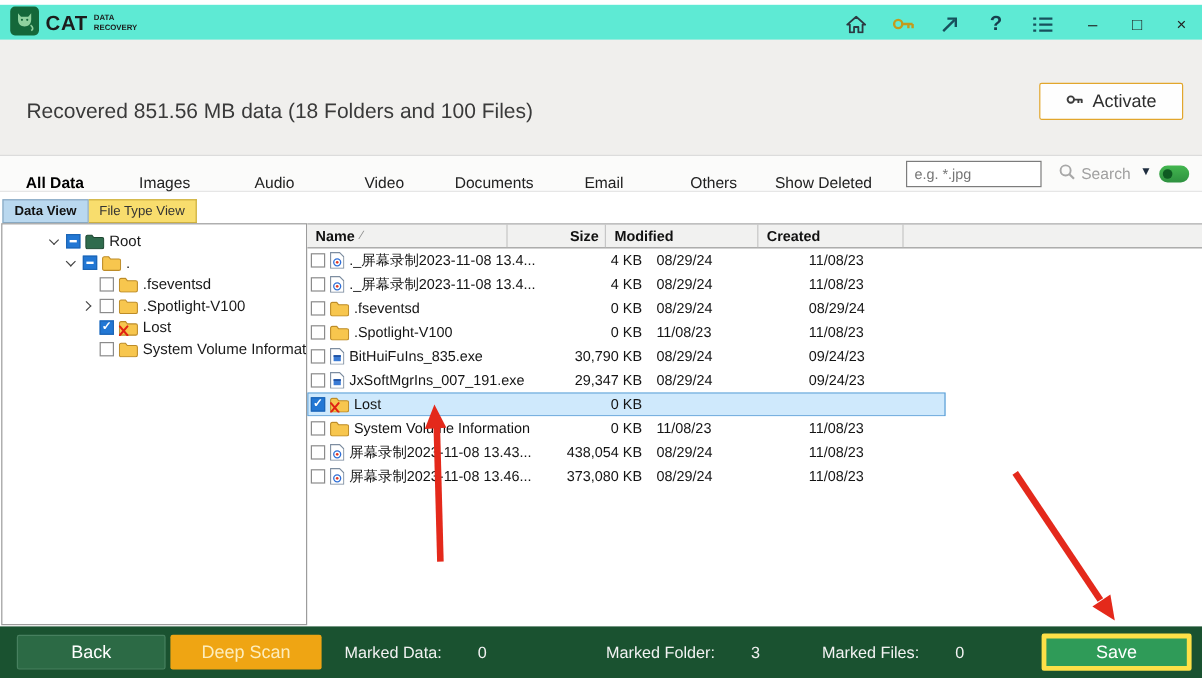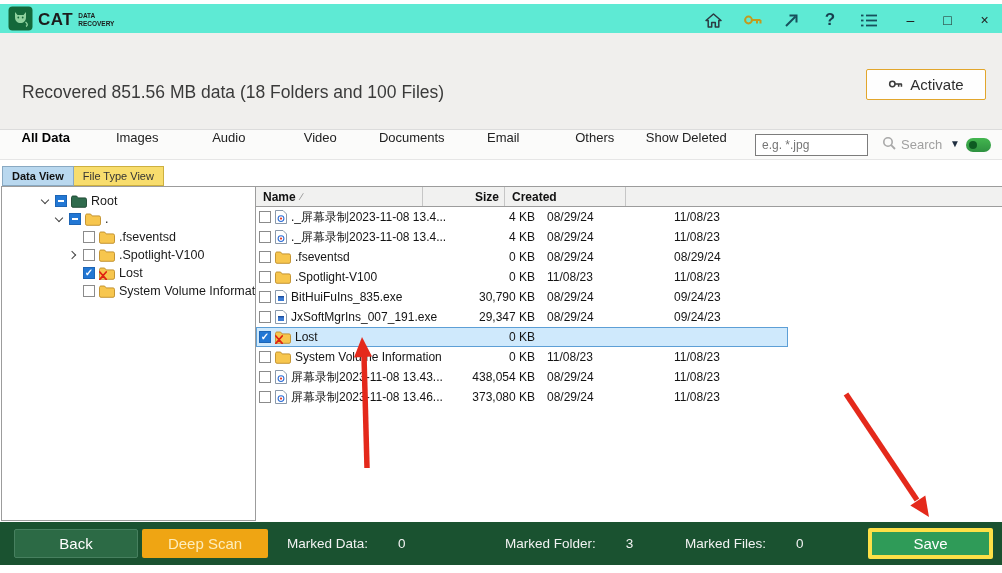--- a/index.html
+++ b/index.html
@@ -18,21 +18,21 @@
   .win-group{display:flex;align-items:center;gap:22px;margin-left:24px;}
   .win-btn{font-size:14px;color:#222;width:15px;text-align:center;cursor:pointer;}
 
   
   .header{position:absolute;left:0;top:33px;width:1002px;height:97px;background:#f0efed;border-bottom:1px solid #dcdcdc;}
   .summary{position:absolute;left:22px;top:49px;font-size:17.5px;color:#3a3a3a;}
   .activate-button{position:absolute;right:16px;top:36px;width:120px;height:31px;background:#fefefe;border:1px solid #e2a62c;border-radius:2px;display:flex;align-items:center;justify-content:center;gap:7px;font-size:15px;color:#2e2e2e;cursor:pointer;}
 
   
   .filterbar{position:absolute;left:0;top:130px;width:1002px;height:30px;background:#fbfbfa;border-bottom:1px solid #e6e6e6;}
-  .filter-tabs{position:absolute;left:0;top:0;width:732px;height:30px;display:flex;align-items:flex-start;}
+  .filter-tabs{position:absolute;left:0;top:0;width:732px;height:30px;display:flex;align-items:flex-end;}
   .filter-tab{flex:1;text-align:center;font-size:13px;color:#222;cursor:pointer;white-space:nowrap;}
   .filter-tab.active{font-weight:bold;color:#000;}
   .search-input{position:absolute;left:755px;top:4px;width:113px;height:22px;border:1px solid #7c7c7c;font-size:12px;padding:0 6px;font-family:inherit;color:#333;background:#fff;}
   .search-group{position:absolute;left:882px;top:6px;display:flex;align-items:center;gap:5px;color:#a0a0a0;font-size:13px;}
   .caret{position:absolute;left:950px;top:9px;font-size:10px;color:#1e2d3e;cursor:pointer;line-height:1;}
   .toggle{position:absolute;left:966px;top:8px;width:25px;height:14px;border-radius:7px;background:linear-gradient(#43b64f,#2e9140);cursor:pointer;}
   .toggle::after{content:"";position:absolute;left:3px;top:3px;width:8px;height:8px;border-radius:50%;background:#0e5b22;}
 
   
   .main{position:absolute;left:0;top:160px;width:1002px;height:362px;background:#fff;}
@@ -256,20 +256,21 @@
         </div>
     </div>
 
     <div class="right-panel">
       <div class="t-header">
         <div class="h-cell h-name">
           <span>Name</span>
           <span class="sort-mark">∕</span>
         </div>
         <div class="h-cell h-size">Size</div>
+        <div class="h-cell h-mod">Modified</div>
         <div class="h-cell h-cre">Created</div>
         <div class="h-cell h-fill"></div>
       </div>
       <div class="t-body">
           <div class="t-row">
             <div class="cell-name">
               <span class="checkbox unchecked"></span>
               <span class="file-icon">
                 <svg width="12" height="14" viewBox="0 0 12 14">
                   <path d="M0.5 0.5 L8 0.5 L11.5 4 L11.5 13.5 L0.5 13.5 Z" fill="#ffffff" stroke="#7d8da0" stroke-width="0.9"></path>

